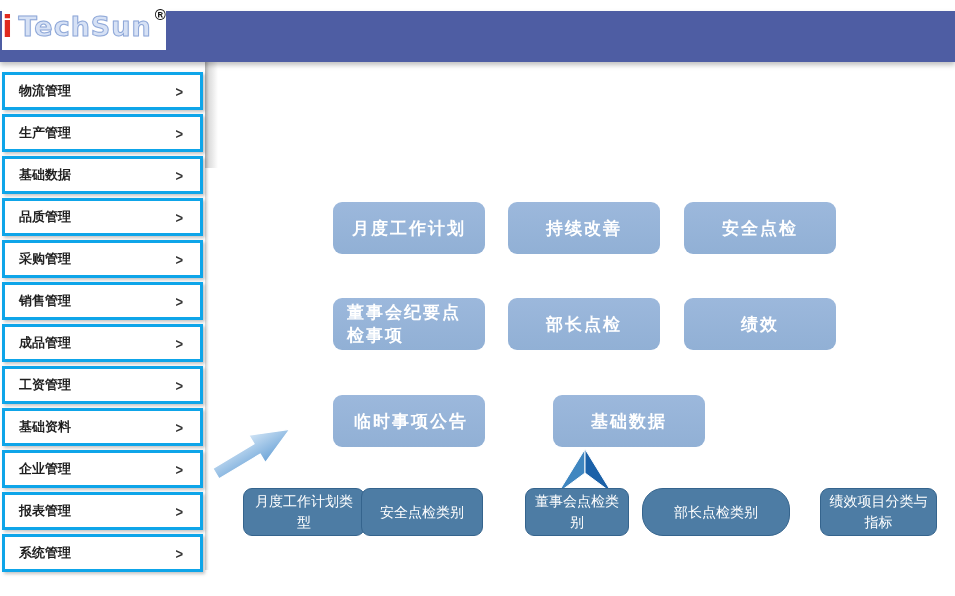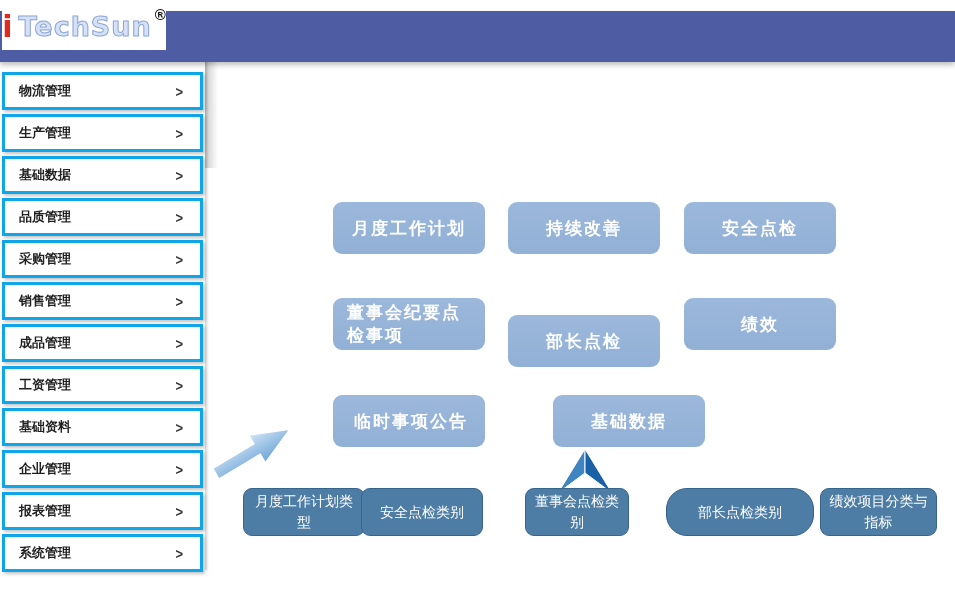--- a/index.html
+++ b/index.html
@@ -138,21 +138,21 @@
   <div class="side-item">
     <span class="lbl">系统管理</span>
     <span class="chev">&gt;</span>
   </div>
 </div>
 
 <div class="tile" style="left:333px;top:202px;">月度工作计划</div>
 <div class="tile" style="left:508px;top:202px;">持续改善</div>
 <div class="tile" style="left:684px;top:202px;">安全点检</div>
 <div class="tile" style="left:333px;top:298px;">董事会纪要点检事项</div>
-<div class="tile" style="left:508px;top:298px;margin-top:17px;">部长点检</div>
+<div class="tile" style="left:508px;top:298px;">部长点检</div>
 <div class="tile" style="left:684px;top:298px;">绩效</div>
 <div class="tile" style="left:333px;top:395px;padding-left:18px;">临时事项公告</div>
 <div class="tile" style="left:508px;top:395px;margin-left:45px;">基础数据</div>
 
 <svg class="pointer-arrow" width="100" height="64" viewBox="0 0 100 64">
   <defs>
     <linearGradient id="pgrad" x1="0" y1="0" x2="0" y2="1">
       <stop offset="0" stop-color="#cfe3f5"></stop>
       <stop offset="1" stop-color="#6ea5d8"></stop>
     </linearGradient>
@@ -163,14 +163,14 @@
 </svg>
 
 <svg class="chevron-up" width="62" height="48" viewBox="0 0 62 48">
   <polygon points="31,2 4,46 31,26" fill="#3f86c0" stroke="#ffffff" stroke-width="1"></polygon>
   <polygon points="31,2 31,26 58,46" fill="#1b61a8" stroke="#ffffff" stroke-width="1"></polygon>
 </svg>
 
 <div class="cat-btn" style="left:243px;width:122px;">月度工作计划类型</div>
 <div class="cat-btn" style="left:361px;width:122px;">安全点检类别</div>
 <div class="cat-btn" style="left:525px;width:104px;">董事会点检类别</div>
-<div class="cat-btn" style="left:666px;width:148px;border-radius:21px;">部长点检类别</div>
+<div class="cat-btn" style="left:642px;width:148px;border-radius:21px;">部长点检类别</div>
 <div class="cat-btn" style="left:820px;width:117px;">绩效项目分类与指标</div>
 
 </body></html>

